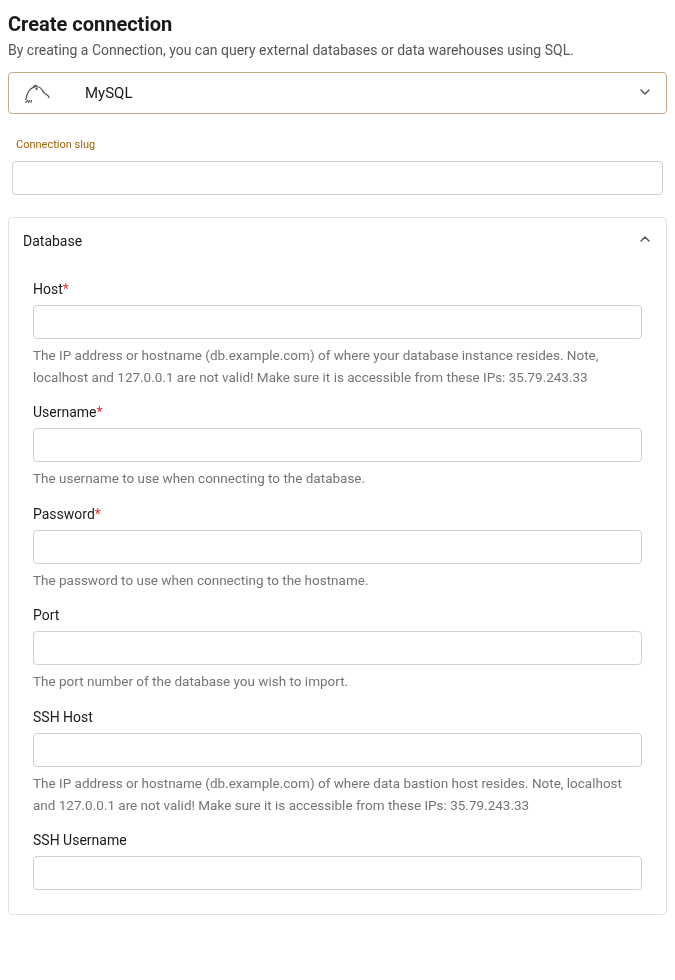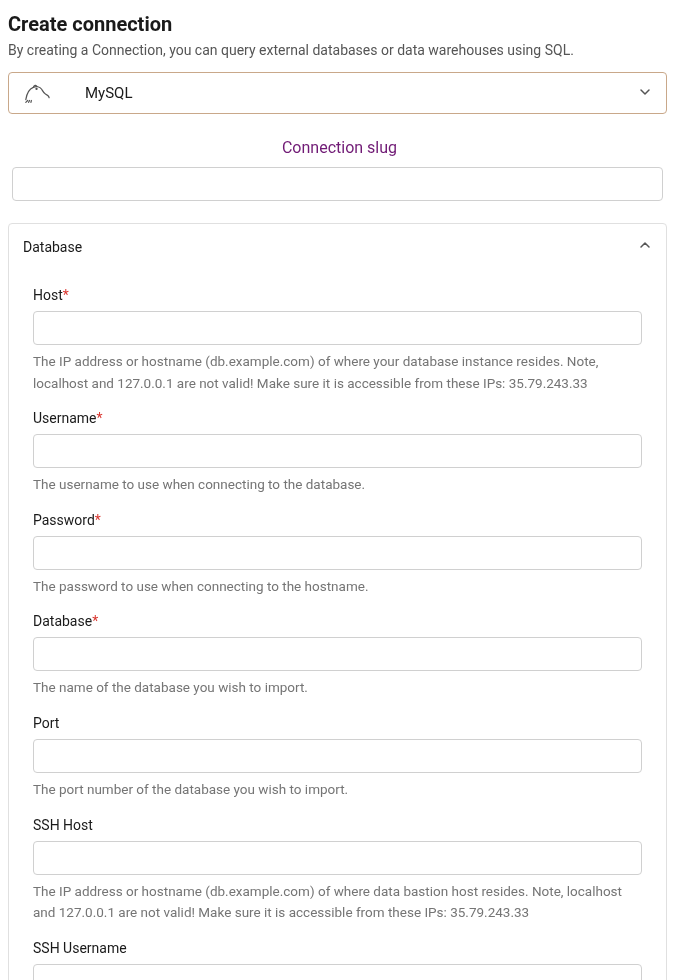--- a/index.html
+++ b/index.html
@@ -48,26 +48,25 @@
       color: #1a1a1a;
     }
     .db-icon {
       width: 28px;
       height: 20px;
       display: flex;
       align-items: center;
       justify-content: center;
     }
     .field-label {
-      font-size: 16px;
-      color: #701a75;
+      font-size: 11px;
+      color: #a16207;
       margin-bottom: 10px;
       display: block;
       padding-left: 4px;
-      text-align: center;
     }
     .text-input {
       width: 100%;
       border: 1px solid #d0d0d0;
       border-radius: 4px;
       padding: 8px 10px;
       font-size: 14px;
       background: #fff;
       height: 34px;
     }
@@ -174,27 +173,20 @@
     </div>
 
     <div class="form-group">
       <label class="form-label">
         <span>Password</span><span class="required">*</span>
       </label>
       <input type="password" class="text-input" value="" style="">
       <p class="help-text">The password to use when connecting to the hostname.</p>
     </div>
 
-    <div class="form-group">
-      <label class="form-label">
-        <span>Database</span><span class="required">*</span>
-      </label>
-      <input type="text" class="text-input" value="" style="">
-      <p class="help-text">The name of the database you wish to import.</p>
-    </div>
 
     <div class="form-group">
       <label class="form-label">
         <span>Port</span>
       </label>
       <input type="text" class="text-input" value="" style="">
       <p class="help-text">The port number of the database you wish to import.</p>
     </div>
 
     <div class="form-group">

